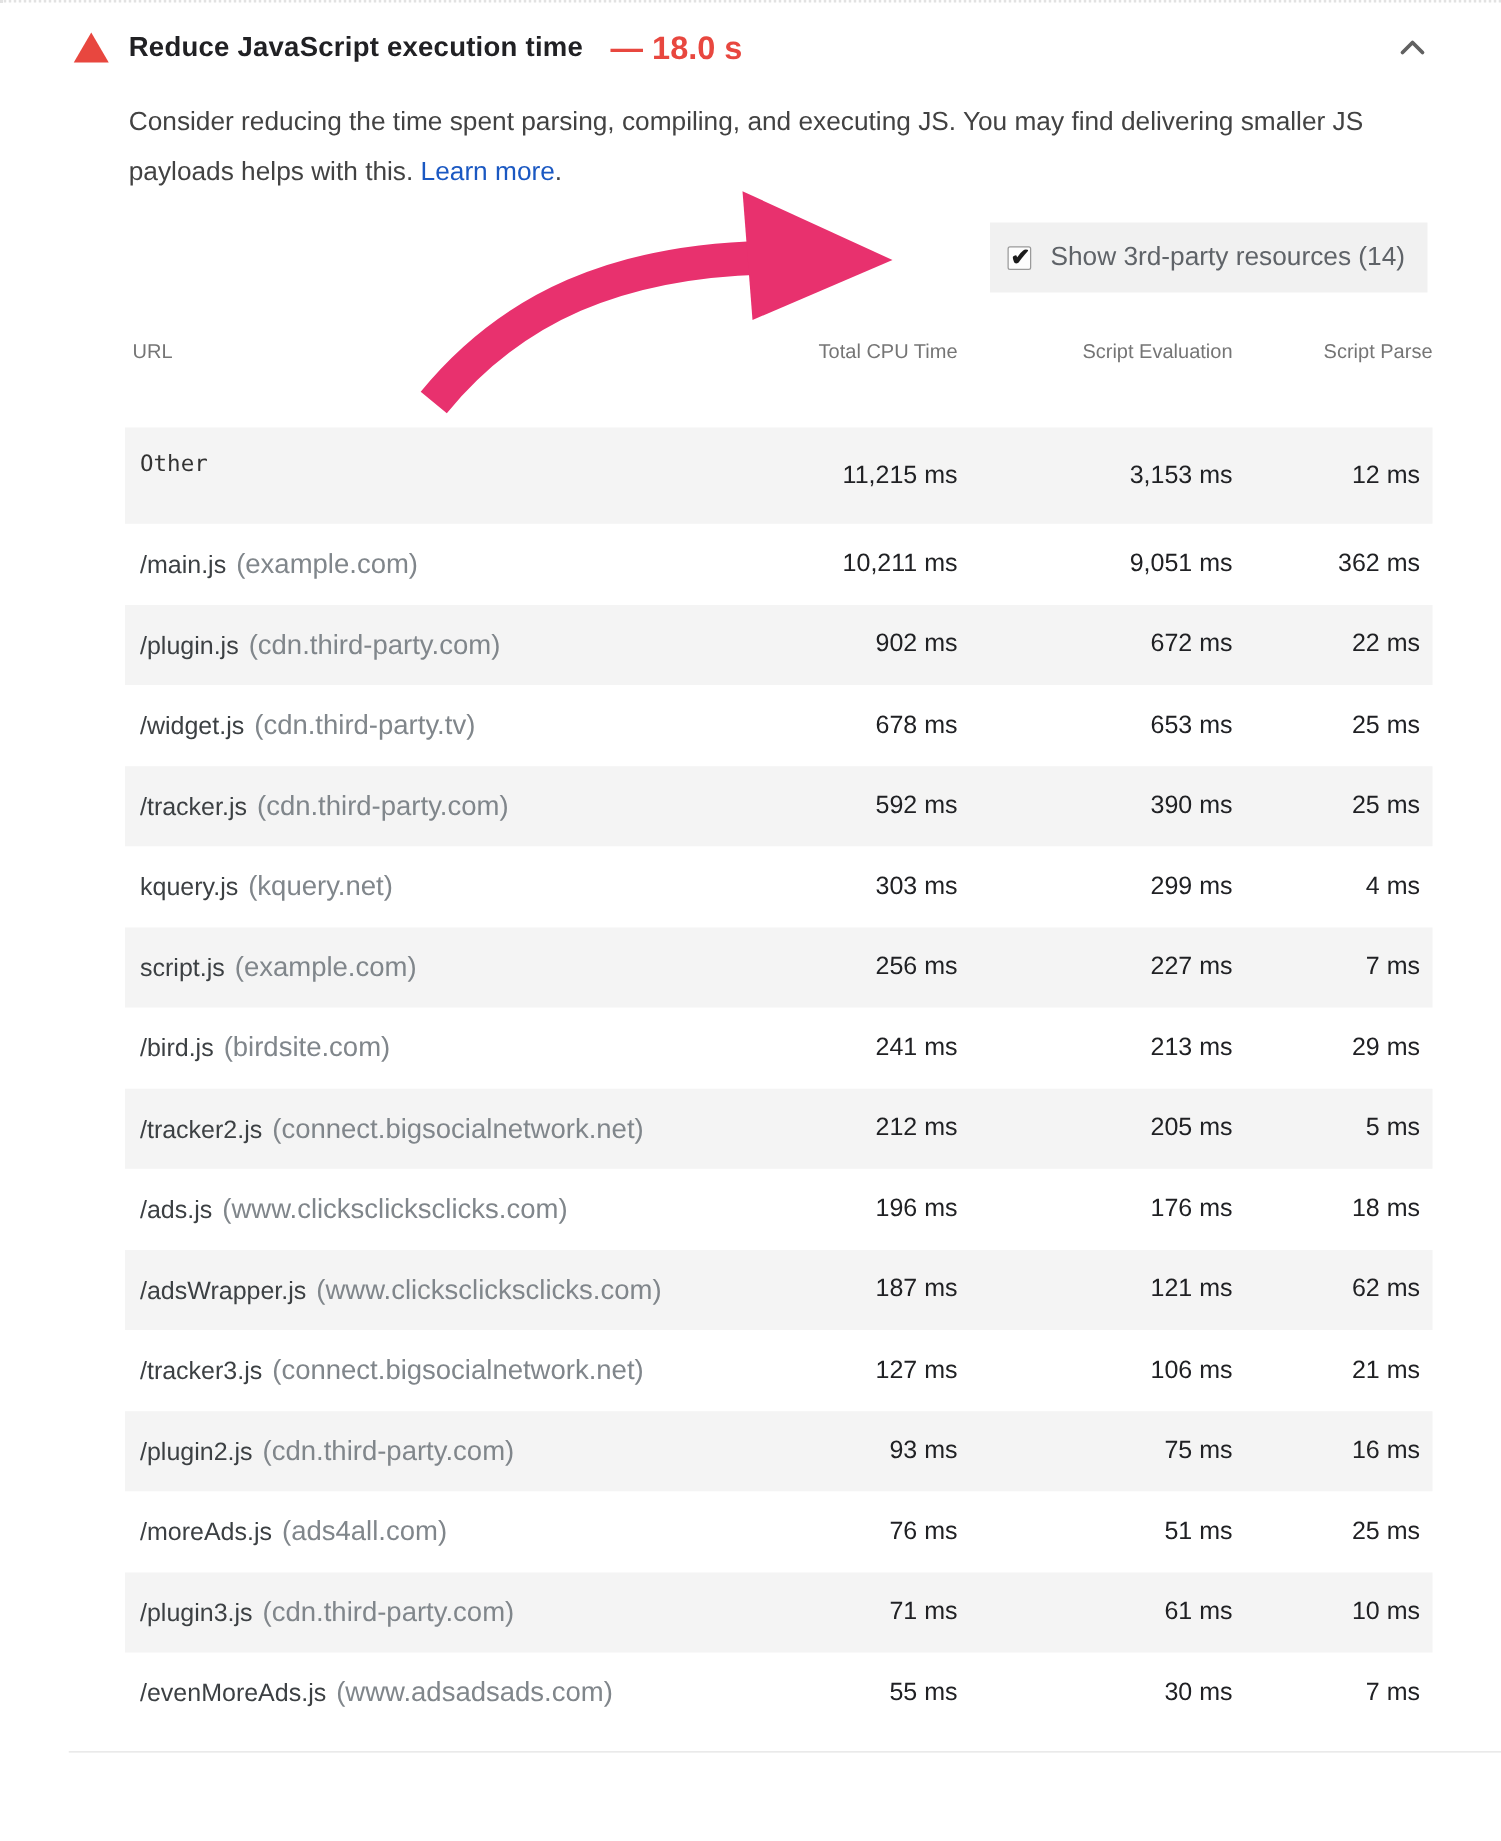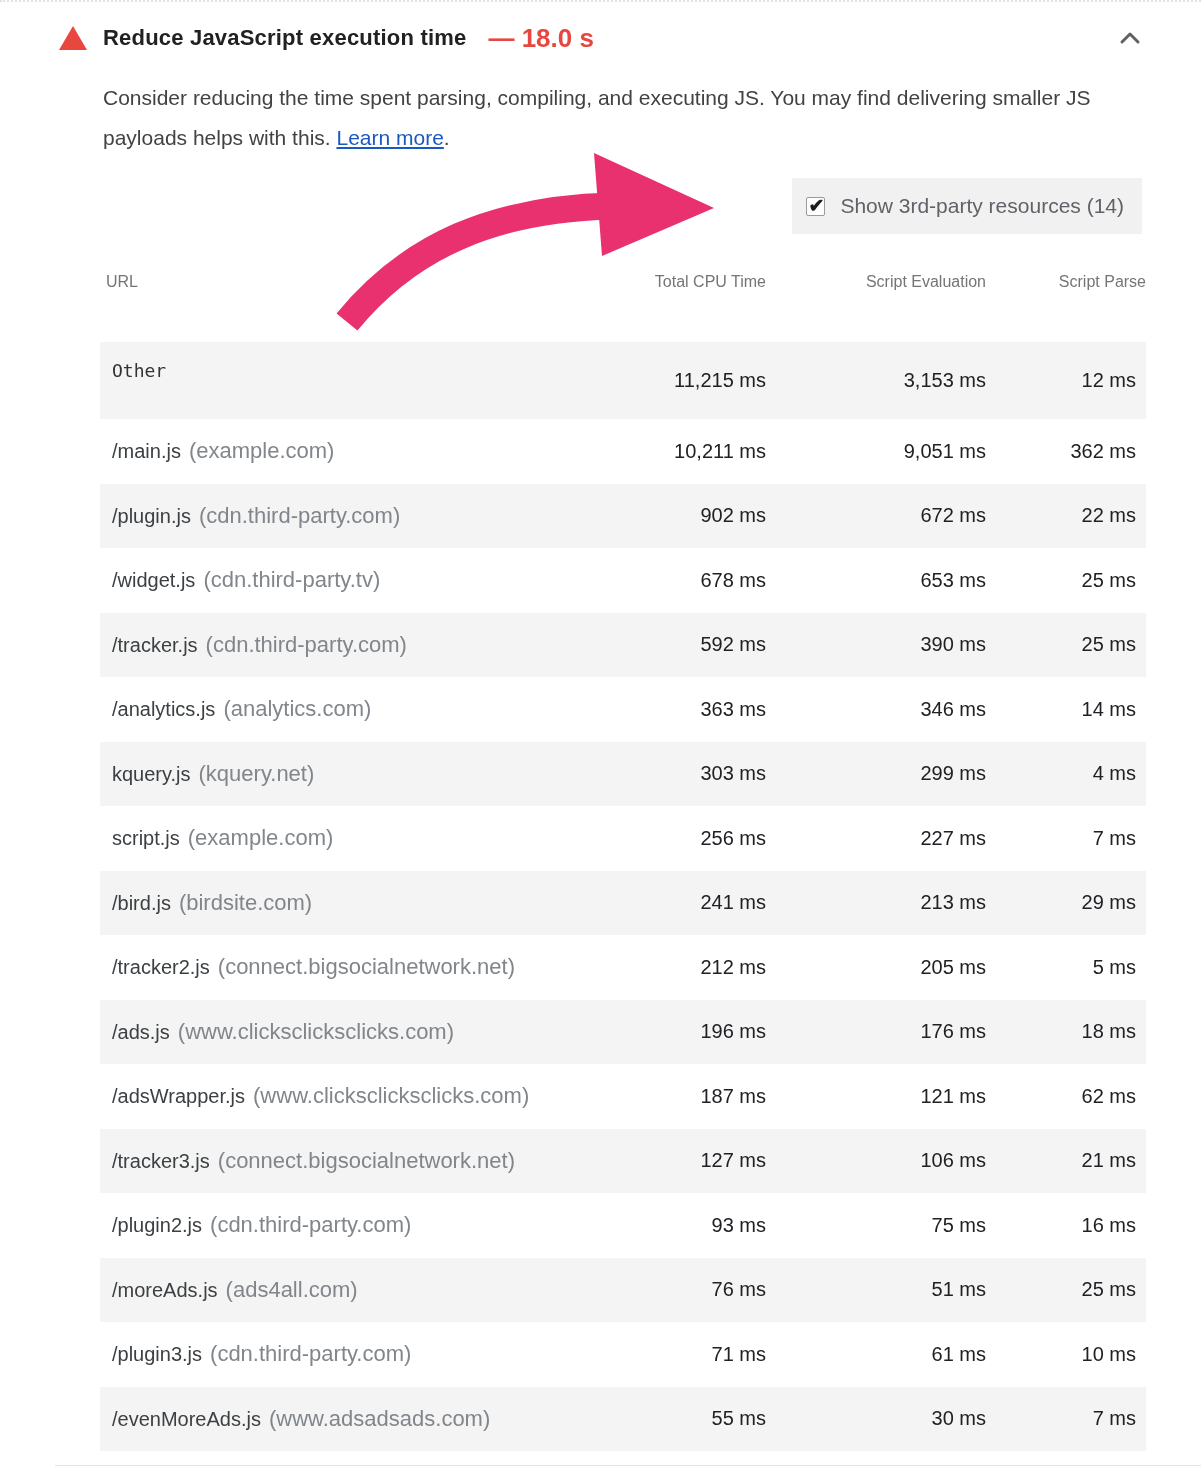--- a/index.html
+++ b/index.html
@@ -20,21 +20,21 @@
 
   
   .title-row{display:flex;align-items:center;margin:20px 55px 0 58px;height:32px;}
   .fail-triangle{width:30px;height:26px;flex:0 0 auto;}
   .audit-title{margin-left:15px;font-size:22px;font-weight:700;color:var(--text-dark);letter-spacing:.2px;}
   .savings{margin-left:22px;font-size:26px;font-weight:700;color:var(--fail-red);}
   .collapse-btn{margin-left:auto;background:none;border:none;cursor:pointer;padding:4px;display:flex;align-items:center;}
 
   
   .description{margin:24px 55px 0 103px;max-width:995px;font-size:21px;line-height:40px;color:var(--text-body);}
-  .learn-more{color:var(--link-blue);text-decoration:underline;cursor:pointer;}
+  .learn-more{color:var(--link-blue);cursor:pointer;}
 
   
   .filter-bar{margin:20px 59px 0 auto;width:fit-content;height:56px;background:var(--filter-bg);display:flex;align-items:center;padding:0 18px 0 14px;gap:15px;}
   .checkbox{width:19px;height:19px;background:#fdfdfd;border:1px solid #9a9a9a;border-radius:2px;position:relative;flex:0 0 auto;cursor:pointer;}
   .checkbox.checked::after{content:"✔";position:absolute;left:1px;top:-4px;font-size:19px;font-weight:700;color:#1b1b1b;}
   .filter-label{font-size:21px;color:#5f6368;cursor:pointer;}
 
   
   .table{margin-left:100px;width:1046px;margin-top:0;}
   .thead{display:grid;grid-template-columns:1fr 215px 220px 160px;height:96px;align-items:center;color:var(--text-gray);font-size:16px;}
@@ -132,28 +132,20 @@
         <div class="tr">
     <div class="td url-cell">
       <span class="url">/tracker.js</span><span class="host">(cdn.third-party.com)</span>
     </div>
     <div class="td num">592 ms</div>
     <div class="td num">390 ms</div>
     <div class="td num">25 ms</div>
   </div>
         <div class="tr">
     <div class="td url-cell">
-      <span class="url">/analytics.js</span><span class="host">(analytics.com)</span>
-    </div>
-    <div class="td num">363 ms</div>
-    <div class="td num">346 ms</div>
-    <div class="td num">14 ms</div>
-  </div>
-        <div class="tr">
-    <div class="td url-cell">
       <span class="url">kquery.js</span><span class="host">(kquery.net)</span>
     </div>
     <div class="td num">303 ms</div>
     <div class="td num">299 ms</div>
     <div class="td num">4 ms</div>
   </div>
         <div class="tr">
     <div class="td url-cell">
       <span class="url">script.js</span><span class="host">(example.com)</span>
     </div>

